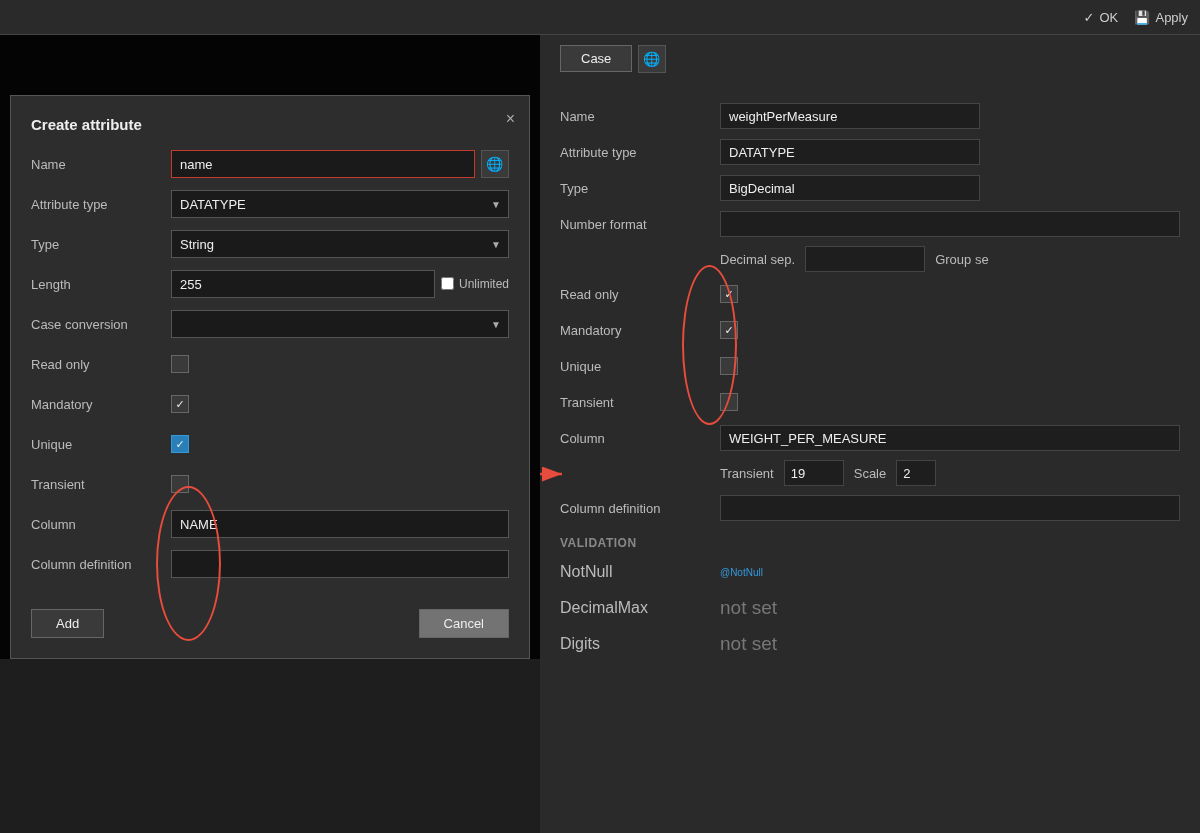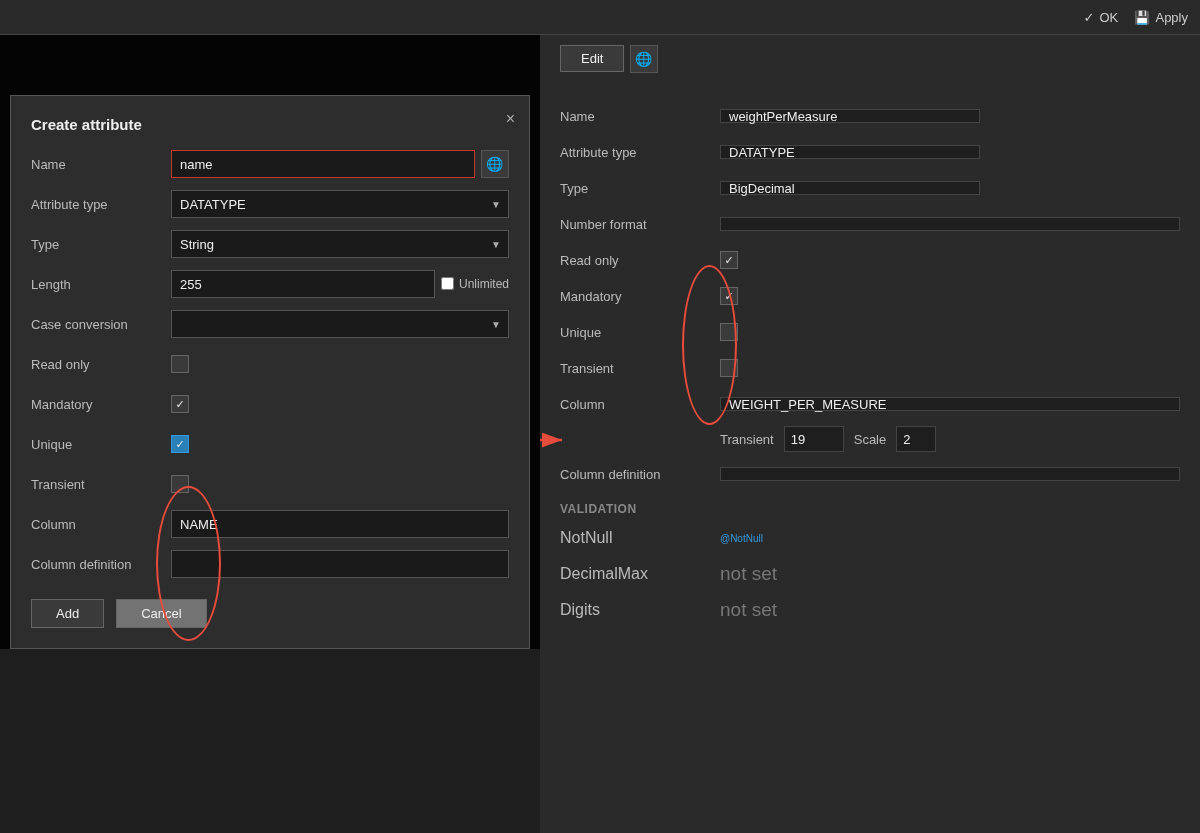--- a/index.html
+++ b/index.html
@@ -182,23 +182,23 @@
       flex: 1;
       background: #1a1a1a;
       border: 1px solid #555;
       color: #eee;
       padding: 4px 8px;
       font-size: 13px;
       height: 28px;
     }
     .dialog-footer {
       display: flex;
-      justify-content: flex-start;
+      justify-content: space-between;
       gap: 12px;
-      margin-top: 20px;
+      margin-top: 30px;
     }
     .btn {
       padding: 6px 24px;
       font-size: 13px;
       cursor: pointer;
       border: 1px solid #666;
       background: #737373;
       color: #eee;
     }
     .btn-primary {
@@ -225,21 +225,21 @@
       font-size: 13px;
       flex-shrink: 0;
     }
     .right-value-box {
       background: #1e1e1e;
       border: 1px solid #444;
       padding: 3px 8px;
       color: #eee;
       font-size: 13px;
       min-width: 200px;
-      height: 14px;
+      height: 26px;
       display: flex;
       align-items: center;
     }
     .right-checkbox {
       width: 18px;
       height: 18px;
       background: #3a3a3a;
       border: 1px solid #666;
       display: flex;
       align-items: center;
@@ -498,21 +498,21 @@
       <button class="btn">Cancel</button>
     </div>
 
     <div class="red-oval" style="left: 145px; top: 390px; width: 65px; height: 155px;"></div>
   </div>
 </div>
 
 <div class="right-panel-absolute">
 
   <div style="display:flex; margin-bottom: 14px;">
-    <button class="edit-btn">Edit</button>
+    <button class="edit-btn">Case</button>
     <div class="globe-btn-right">🌐</div>
   </div>
 
   <div class="right-form-row">
     <div class="right-label">Name</div>
     <div class="right-value-box" style="min-width:260px;">weightPerMeasure</div>
   </div>
 
   <div class="right-form-row">
     <div class="right-label">Attribute type</div>
@@ -522,20 +522,28 @@
   <div class="right-form-row">
     <div class="right-label">Type</div>
     <div class="right-value-box" style="min-width:260px;">BigDecimal</div>
   </div>
 
   <div class="right-form-row">
     <div class="right-label">Number format</div>
     <div class="right-value-box" style="min-width:260px; flex:1;"></div>
   </div>
 
+  <div class="decimal-row">
+    <div class="decimal-label"></div>
+    <div class="decimal-inner">
+      <span class="decimal-sublabel">Decimal sep.</span>
+      <div class="decimal-input"></div>
+      <span class="group-label">Group se</span>
+    </div>
+  </div>
 
   <div class="right-form-row">
     <div class="right-label">Read only</div>
     <div class="right-checkbox checked">
       <span class="check-mark">✓</span>
     </div>
   </div>
 
   <div class="right-form-row">
     <div class="right-label">Mandatory</div>

